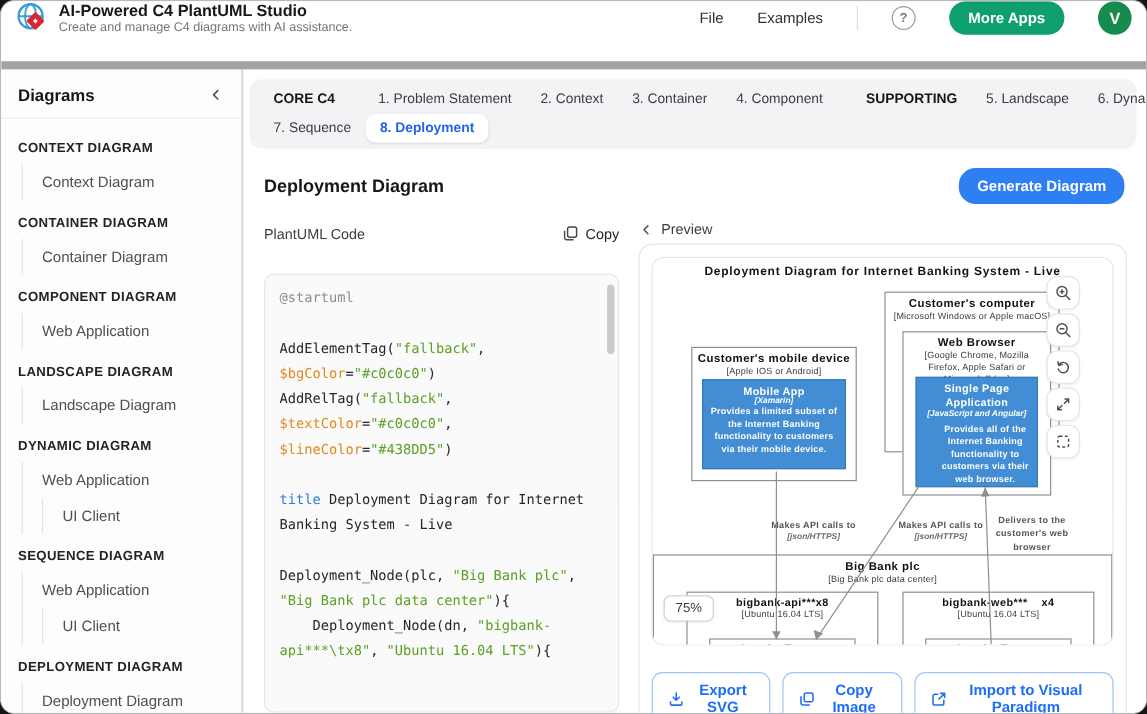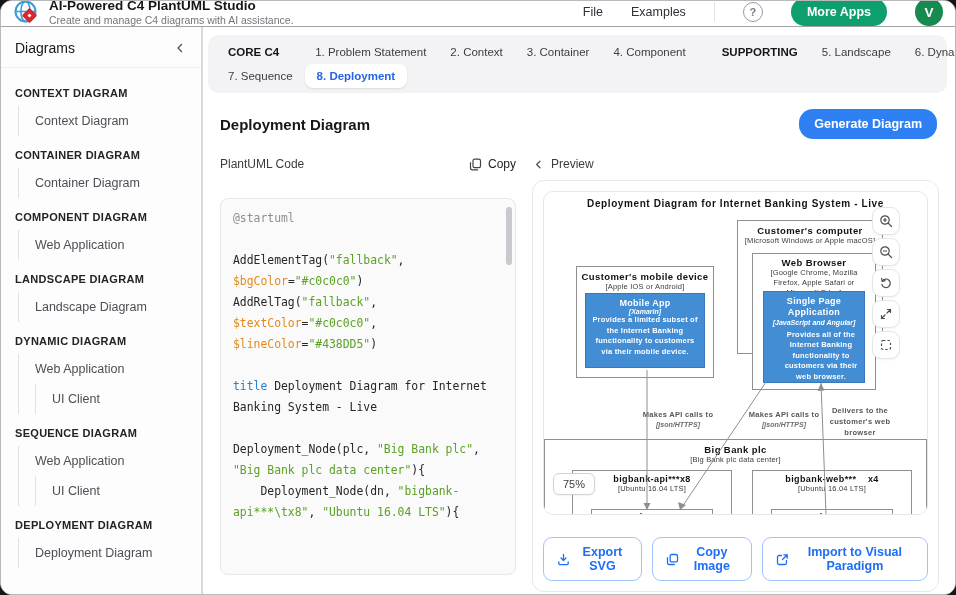--- a/index.html
+++ b/index.html
@@ -2,39 +2,39 @@
 <html><head>
 <meta charset="utf-8">
 <style>
   * { margin:0; padding:0; box-sizing:border-box; }
   html,body { width:956px; height:595px; }
   body { background:#161616; font-family:"Liberation Sans", sans-serif; }
   .window { width:956px; height:595px; background:#fff; border-radius:12px; overflow:hidden;
             border:1px solid #b9b9bd; display:flex; flex-direction:column; }
 
   
-  .hdr { height:26px; border-bottom:1px solid #a3a3a3; display:flex; align-items:flex-end; padding:0 12px; flex:none; background:#fff; }
+  .hdr { height:57px; border-bottom:7px solid #a3a3a3; display:flex; align-items:flex-start; padding:0 12px; flex:none; background:#fff; }
   .logo { width:27px; height:27px; margin-right:9px; flex:none; }
   .hdr-titles { display:flex; flex-direction:column; }
   .hdr-title { font-size:13.5px; font-weight:700; color:#17171a; line-height:15px; }
   .hdr-sub { font-size:10.5px; color:#74747c; line-height:12px; margin-top:1px; }
   .hdr-right { margin-left:auto; display:flex; align-items:center; gap:28px; }
   .menu-item { font-size:12.5px; color:#2f2f36; cursor:pointer; }
   .hdr-div { width:1px; height:20px; background:#e2e2e6; }
   .help-btn { width:20px; height:20px; border:1.4px solid #9a9aa2; border-radius:50%; color:#7a7a82;
               font-size:11px; font-weight:700; display:flex; align-items:center; justify-content:center; }
   .more-apps { background:#0e9f6e; color:#fff; font-size:12.5px; font-weight:700; padding:7px 16px; border-radius:999px; border:none; }
   .avatar { width:28px; height:28px; border-radius:50%; background:#178a4f; color:#fff; font-weight:700; font-size:13.5px;
             display:flex; align-items:center; justify-content:center; }
 
   
   .body-row { flex:1; display:flex; min-height:0; }
   .sidebar { width:202px; flex:none; background:#fdfdfd; border-right:2px solid #d8d8dd; display:flex; flex-direction:column; }
   .side-hd { display:flex; align-items:center; justify-content:space-between; padding:13px 14px 11px 14px; border-bottom:1px solid #ededf0; }
-  .side-hd-title { font-size:14px; font-weight:400; color:#17171a; }
+  .side-hd-title { font-size:14px; font-weight:700; color:#17171a; }
   .chev { color:#55555c; display:flex; }
   .side-sections { padding:14px 14px; overflow:hidden; }
   .side-section { margin-bottom:8px; }
   .side-head { font-size:11px; font-weight:700; color:#232327; letter-spacing:.3px; padding:5px 0 7px 0; }
   .guide { margin-left:3px; border-left:1px solid #e3e3e7; margin-bottom:4px; }
   .guide.sub { margin-left:16px; margin-bottom:0; }
   .side-item { font-size:12.5px; color:#4e4e56; padding:8px 0 8px 16px; cursor:pointer; }
 
   .main { flex:1; min-width:0; padding:8px 8px 0 5px; display:flex; flex-direction:column; background:#fff; }
 

